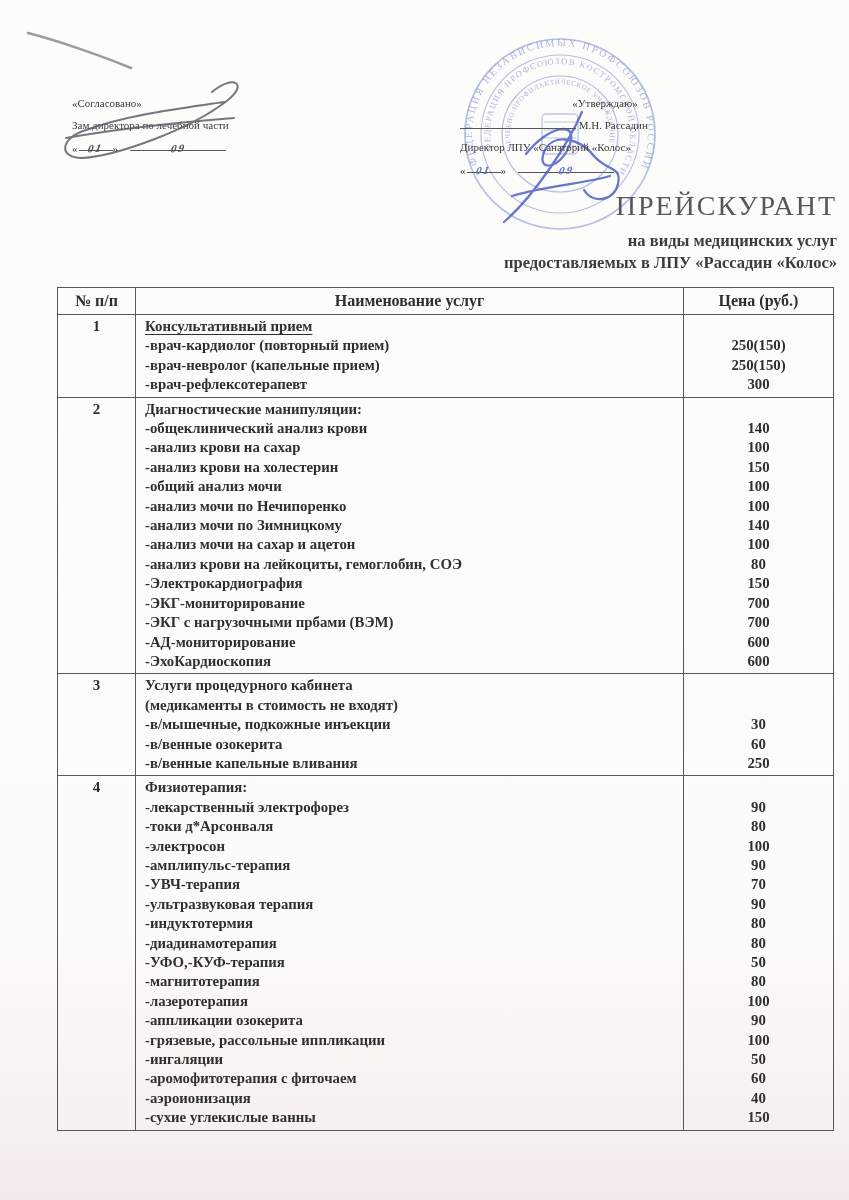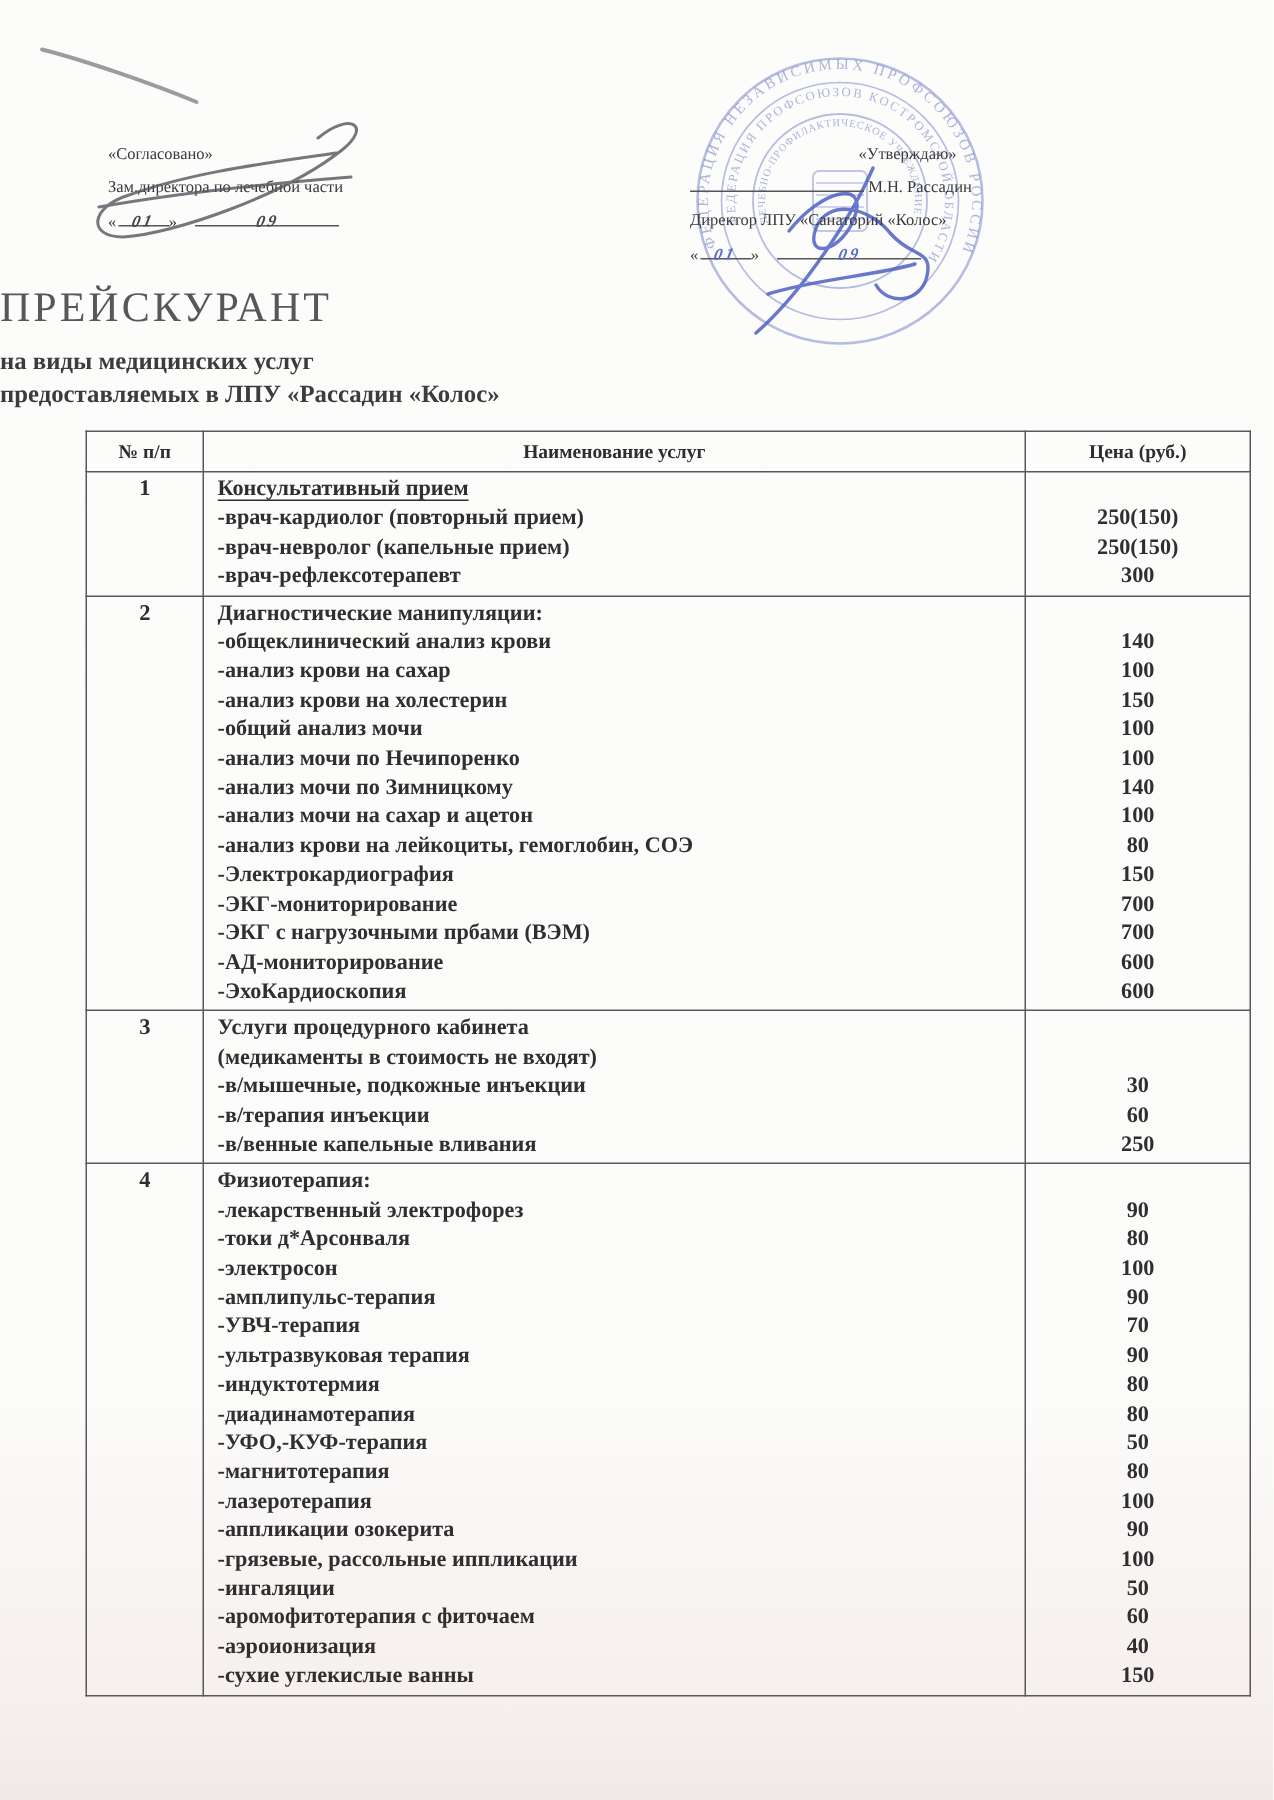--- a/index.html
+++ b/index.html
@@ -26,35 +26,35 @@
   .hand {
     font-style:italic; font-weight:bold; letter-spacing:2px;
     display:inline-block; transform:skewX(-14deg) rotate(-3deg);
   }
   .hand-gray { color:#45454e; }
   .hand-blue { color:#5b6cc4; }
   .sig-scrawl { position:absolute; }
   
   .stamp { position:absolute; left:452px; top:26px; }
   
-  .title-block { position:absolute; left:0; right:12px; top:190px; text-align:left; }
+  .title-block { position:absolute; left:0; right:12px; top:190px; text-align:right; }
   .doc-title {
     font-size:28px; font-weight:normal; letter-spacing:2px;
     color:#57575b;
   }
   .doc-sub { font-size:16.5px; font-weight:bold; color:#3c3c3f; line-height:22px; }
   .doc-sub.first { margin-top:8px; }
   
   table.price {
     position:absolute; left:57px; top:287px; width:776px;
     border-collapse:collapse; table-layout:fixed;
   }
   table.price th, table.price td { border:1.5px solid #58585c; }
   table.price th {
-    height:27px; font-size:13px; font-weight:bold; color:#2e2e31;
+    height:27px; font-size:16px; font-weight:bold; color:#2e2e31;
     text-align:center; vertical-align:middle;
   }
   col.c-num   { width:78px; }
   col.c-name  { width:548px; }
   col.c-price { width:150px; }
   td.col-num {
     vertical-align:top; text-align:center; font-weight:bold;
     font-size:15px; color:#2e2e31; padding-top:3px;
   }
   td.col-name  { vertical-align:top; padding:2px 4px 2px 9px; }
@@ -212,21 +212,21 @@
             <div class="line price-line">600</div>
             <div class="line price-line">600</div>
           </td>
         </tr>
         <tr>
           <td class="col-num">3</td>
           <td class="col-name">
             <div class="line">Услуги процедурного кабинета</div>
             <div class="line">(медикаменты в стоимость не входят)</div>
             <div class="line">-в/мышечные, подкожные инъекции</div>
-            <div class="line">-в/терапия инъекции</div>
+            <div class="line">-в/венные озокерита</div>
             <div class="line">-в/венные капельные вливания</div>
           </td>
           <td class="col-price">
             <div class="line price-line">&nbsp;</div>
             <div class="line price-line">&nbsp;</div>
             <div class="line price-line">30</div>
             <div class="line price-line">60</div>
             <div class="line price-line">250</div>
           </td>
         </tr>

